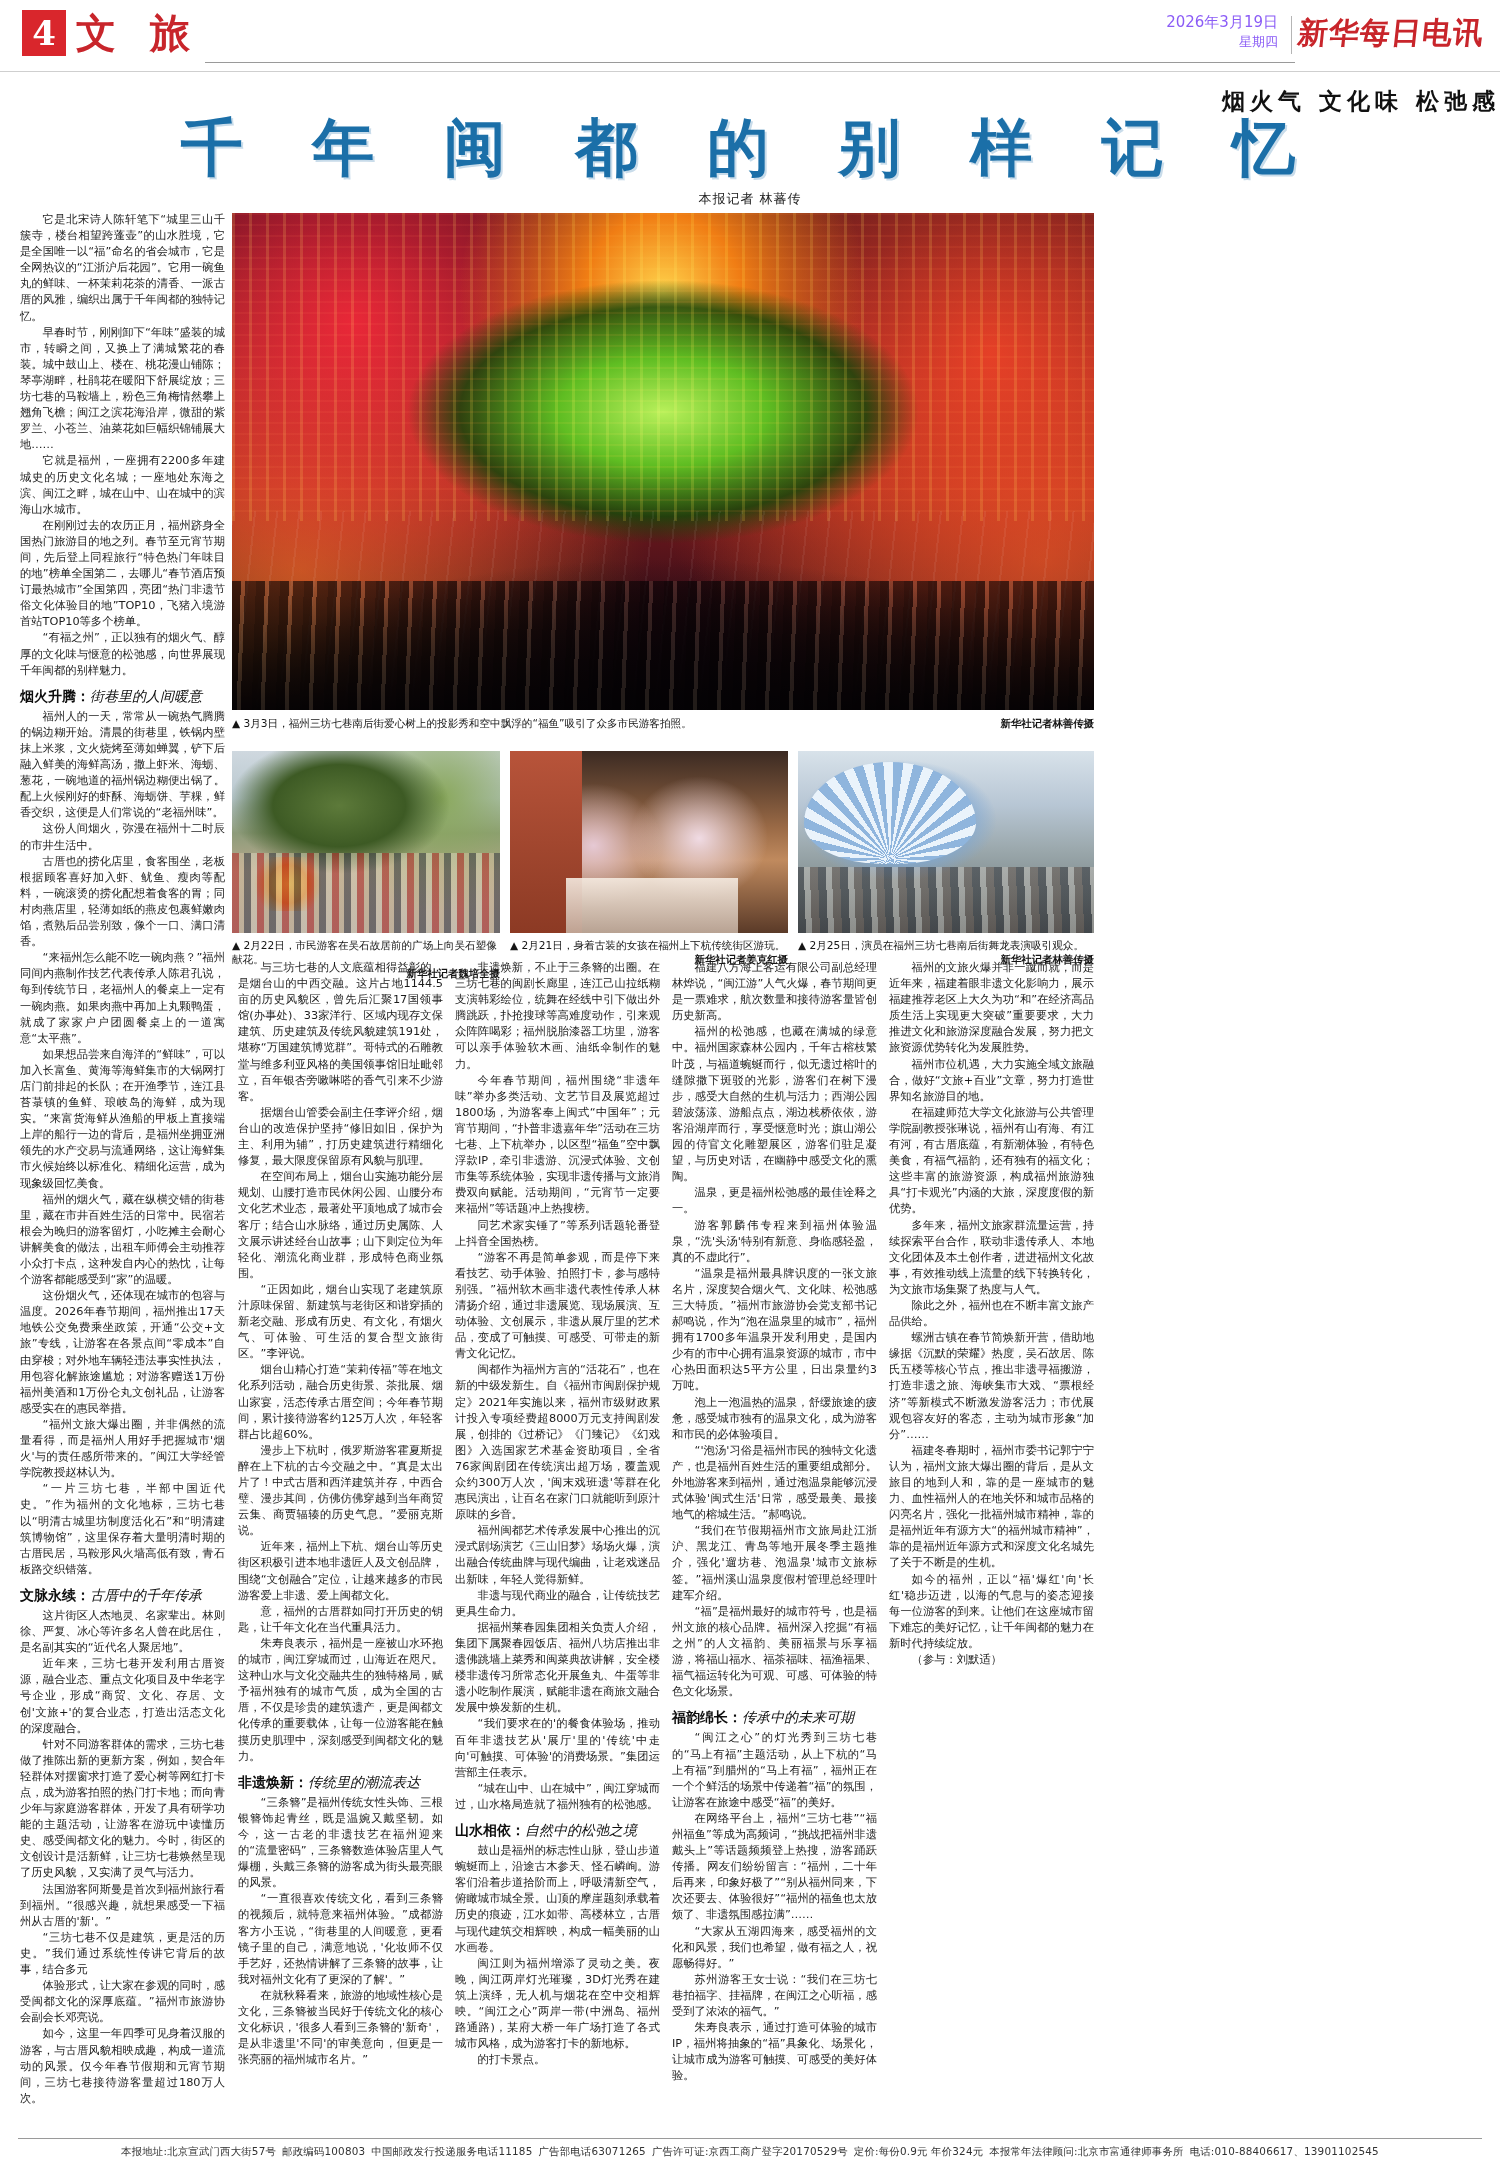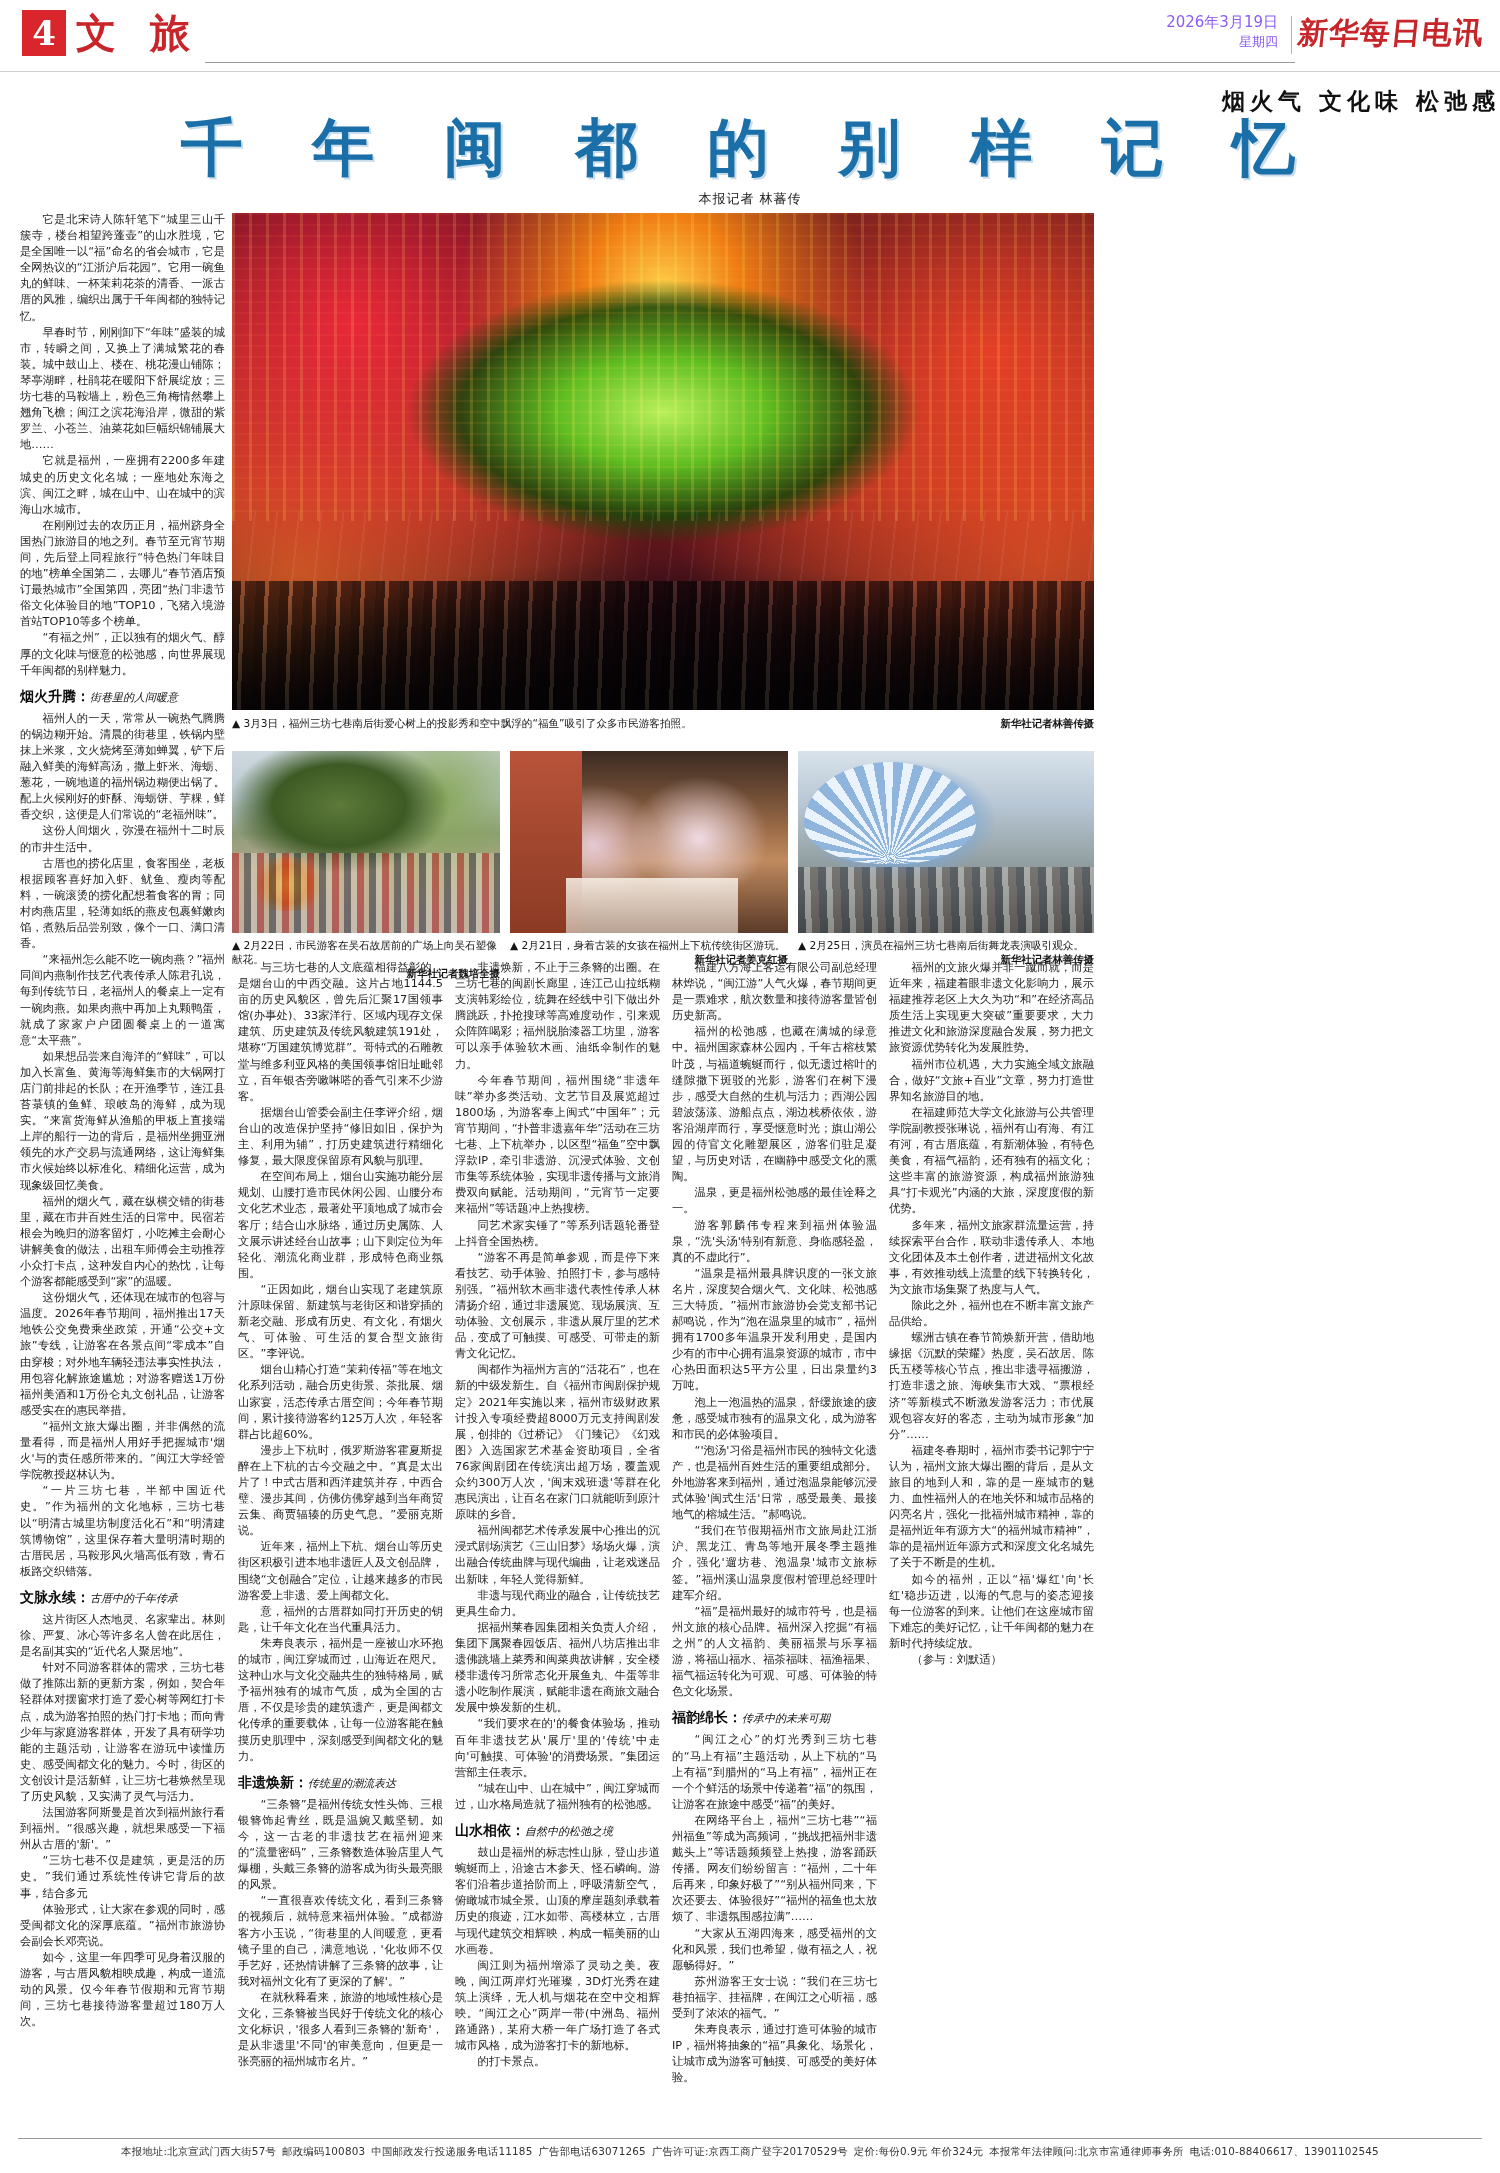--- a/index.html
+++ b/index.html
@@ -60,21 +60,21 @@
     position:absolute;top:212px;
     font-size:11.3px;line-height:16.1px;
     text-align:justify;color:#1c1c1c;
     font-family:"DejaVu Sans","Liberation Sans",sans-serif;
   }
   .col p{margin:0;text-indent:2em;}
   .col .sec{
     margin:9px 0 5px 0;text-indent:0;font-weight:bold;font-size:14px;
     font-family:"DejaVu Serif","Liberation Serif",serif;color:#0d0d0d;
   }
-  .col .sec em{font-style:italic;font-weight:normal;font-size:11px;}
+  .col .sec em{font-style:italic;font-weight:normal;font-size:14px;}
 
   #col1{left:20px;  width:205px; height:1900px;}
   #col2{left:238px; width:205px; top:960px;  height:1160px;}
   #col3{left:455px; width:205px; top:960px;  height:1160px;}
   #col4{left:672px; width:205px; top:960px;  height:1160px;}
   #col5{left:889px; width:205px; top:960px;  height:1160px;}
   #col6{left:1106px;width:186px; top:212px;  height:1900px;}
   #col7{left:1305px;width:186px; top:212px;  height:1900px;}
 
   
@@ -230,20 +230,21 @@
       <p>这份人间烟火，弥漫在福州十二时辰的市井生活中。</p>
       <p>古厝也的捞化店里，食客围坐，老板根据顾客喜好加入虾、鱿鱼、瘦肉等配料，一碗滚烫的捞化配想着食客的胃；同村肉燕店里，轻薄如纸的燕皮包裹鲜嫩肉馅，煮熟后品尝别致，像个一口、满口清香。</p>
       <p>“来福州怎么能不吃一碗肉燕？”福州同间内燕制作技艺代表传承人陈君孔说，每到传统节日，老福州人的餐桌上一定有一碗肉燕。如果肉燕中再加上丸颗鸭蛋，就成了家家户户团圆餐桌上的一道寓意“太平燕”。</p>
       <p>如果想品尝来自海洋的“鲜味”，可以加入长富鱼、黄海等海鲜集市的大锅网打店门前排起的长队；在开渔季节，连江县苔菉镇的鱼鲜、琅岐岛的海鲜，成为现实。“来富货海鲜从渔船的甲板上直接端上岸的船行一边的背后，是福州坐拥亚洲领先的水产交易与流通网络，这让海鲜集市火候始终以标准化、精细化运营，成为现象级回忆美食。</p>
       <p>福州的烟火气，藏在纵横交错的街巷里，藏在市井百姓生活的日常中。民宿若根会为晚归的游客留灯，小吃摊主会耐心讲解美食的做法，出租车师傅会主动推荐小众打卡点，这种发自内心的热忱，让每个游客都能感受到“家”的温暖。</p>
       <p>这份烟火气，还体现在城市的包容与温度。2026年春节期间，福州推出17天地铁公交免费乘坐政策，开通“公交+文旅”专线，让游客在各景点间“零成本”自由穿梭；对外地车辆轻违法事实性执法，用包容化解旅途尴尬；对游客赠送1万份福州美酒和1万份仑丸文创礼品，让游客感受实在的惠民举措。</p>
       <p>“福州文旅大爆出圈，并非偶然的流量看得，而是福州人用好手把握城市'烟火'与的责任感所带来的。”闽江大学经管学院教授赵林认为。</p>
       <p>“一片三坊七巷，半部中国近代史。”作为福州的文化地标，三坊七巷以“明清古城里坊制度活化石”和“明清建筑博物馆”，这里保存着大量明清时期的古厝民居，马鞍形风火墙高低有致，青石板路交织错落。</p>
       <p class="sec"><b>文脉永续：</b><em>古厝中的千年传承</em></p>
       <p>这片街区人杰地灵、名家辈出。林则徐、严复、冰心等许多名人曾在此居住，是名副其实的“近代名人聚居地”。</p>
+      <p>近年来，三坊七巷开发利用古厝资源，融合业态、重点文化项目及中华老字号企业，形成“商贸、文化、存居、文创'文旅+'的复合业态，打造出活态文化的深度融合。</p>
       <p>针对不同游客群体的需求，三坊七巷做了推陈出新的更新方案，例如，契合年轻群体对摆窗求打造了爱心树等网红打卡点，成为游客拍照的热门打卡地；而向青少年与家庭游客群体，开发了具有研学功能的主题活动，让游客在游玩中读懂历史、感受闽都文化的魅力。今时，街区的文创设计是活新鲜，让三坊七巷焕然呈现了历史风貌，又实满了灵气与活力。</p>
       <p>法国游客阿斯曼是首次到福州旅行看到福州。“很感兴趣，就想果感受一下福州从古厝的'新'。”</p>
       <p>“三坊七巷不仅是建筑，更是活的历史。”我们通过系统性传讲它背后的故事，结合多元</p>
       <p>体验形式，让大家在参观的同时，感受闽都文化的深厚底蕴。”福州市旅游协会副会长邓亮说。</p>
       <p>如今，这里一年四季可见身着汉服的游客，与古厝风貌相映成趣，构成一道流动的风景。仅今年春节假期和元宵节期间，三坊七巷接待游客量超过180万人次。</p>
     </div>
   <div class="col" id="col2">
       <p>与三坊七巷的人文底蕴相得益彰的，是烟台山的中西交融。这片占地1144.5亩的历史风貌区，曾先后汇聚17国领事馆(办事处)、33家洋行、区域内现存文保建筑、历史建筑及传统风貌建筑191处，堪称“万国建筑博览群”。哥特式的石雕教堂与维多利亚风格的美国领事馆旧址毗邻立，百年银杏旁嗽啉嗒的香气引来不少游客。</p>
       <p>据烟台山管委会副主任李评介绍，烟台山的改造保护坚持“修旧如旧，保护为主、利用为辅”，打历史建筑进行精细化修复，最大限度保留原有风貌与肌理。</p>
       <p>在空间布局上，烟台山实施功能分层规划、山腰打造市民休闲公园、山腰分布文化艺术业态，最著处平顶地成了城市会客厅；结合山水脉络，通过历史属陈、人文展示讲述经台山故事；山下则定位为年轻化、潮流化商业群，形成特色商业氛围。</p>

